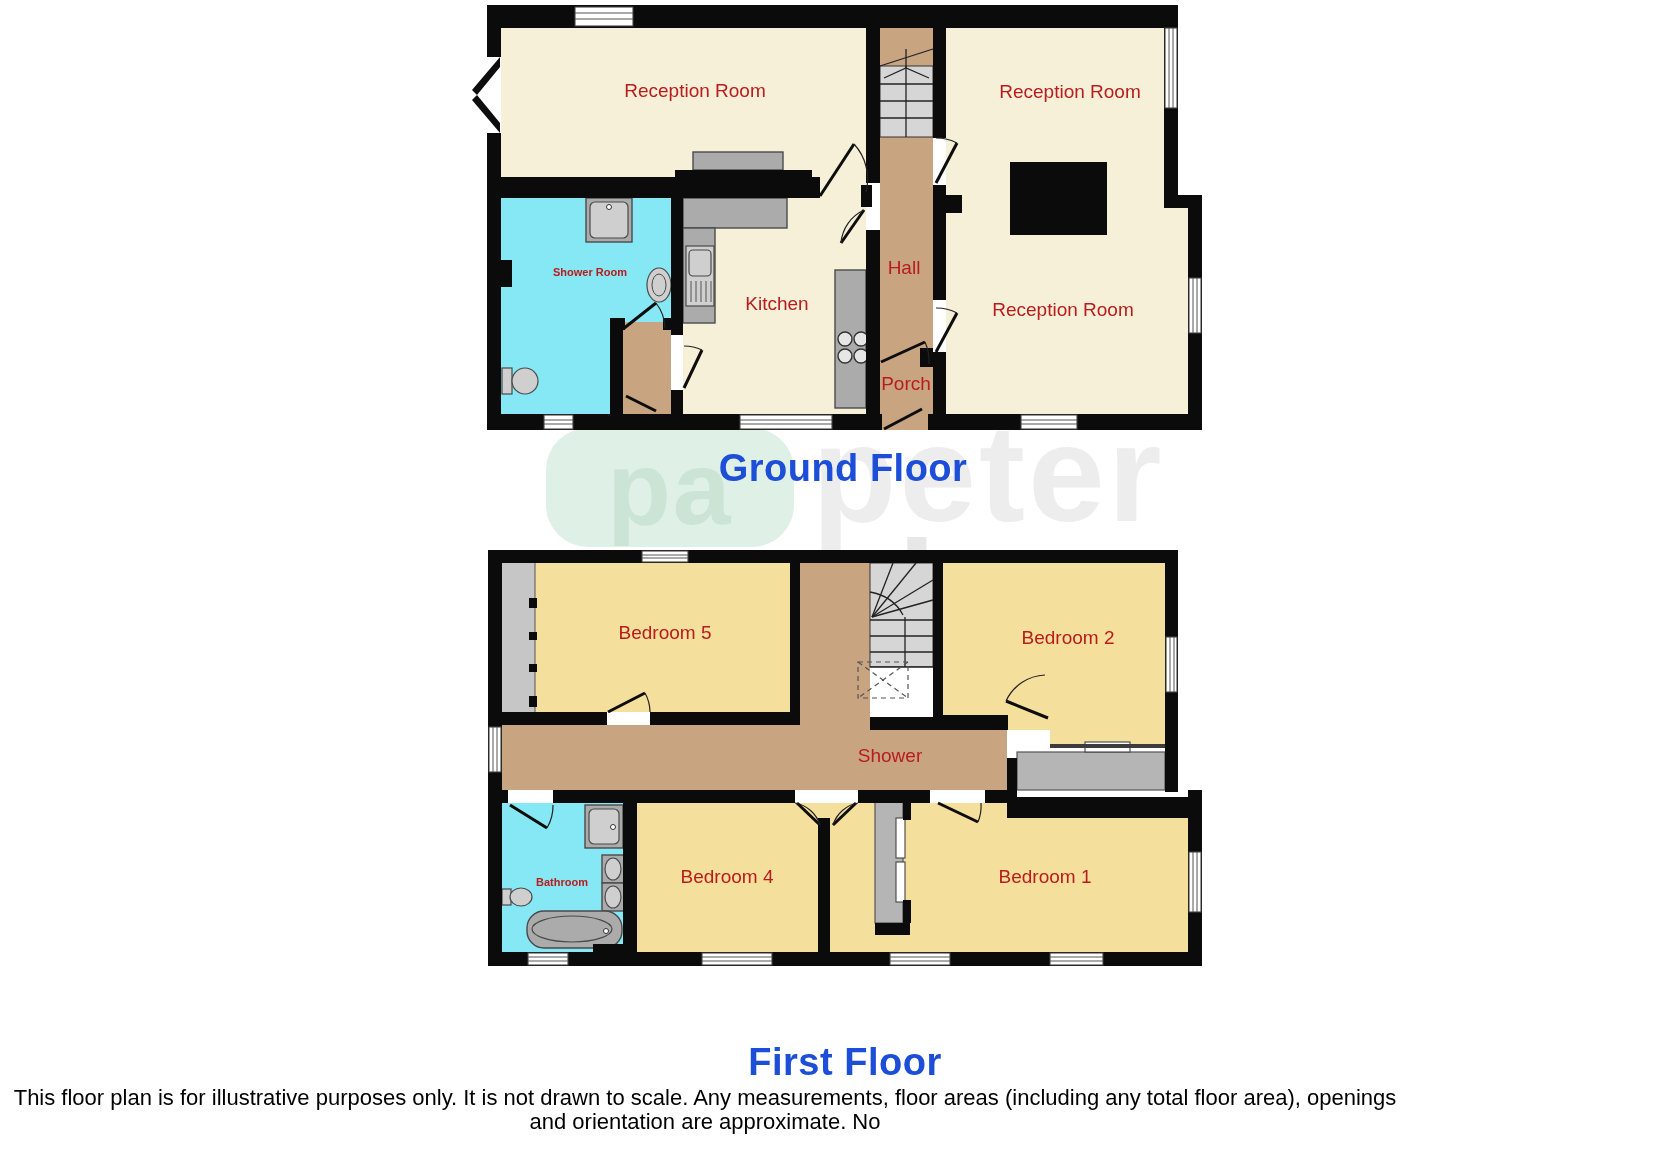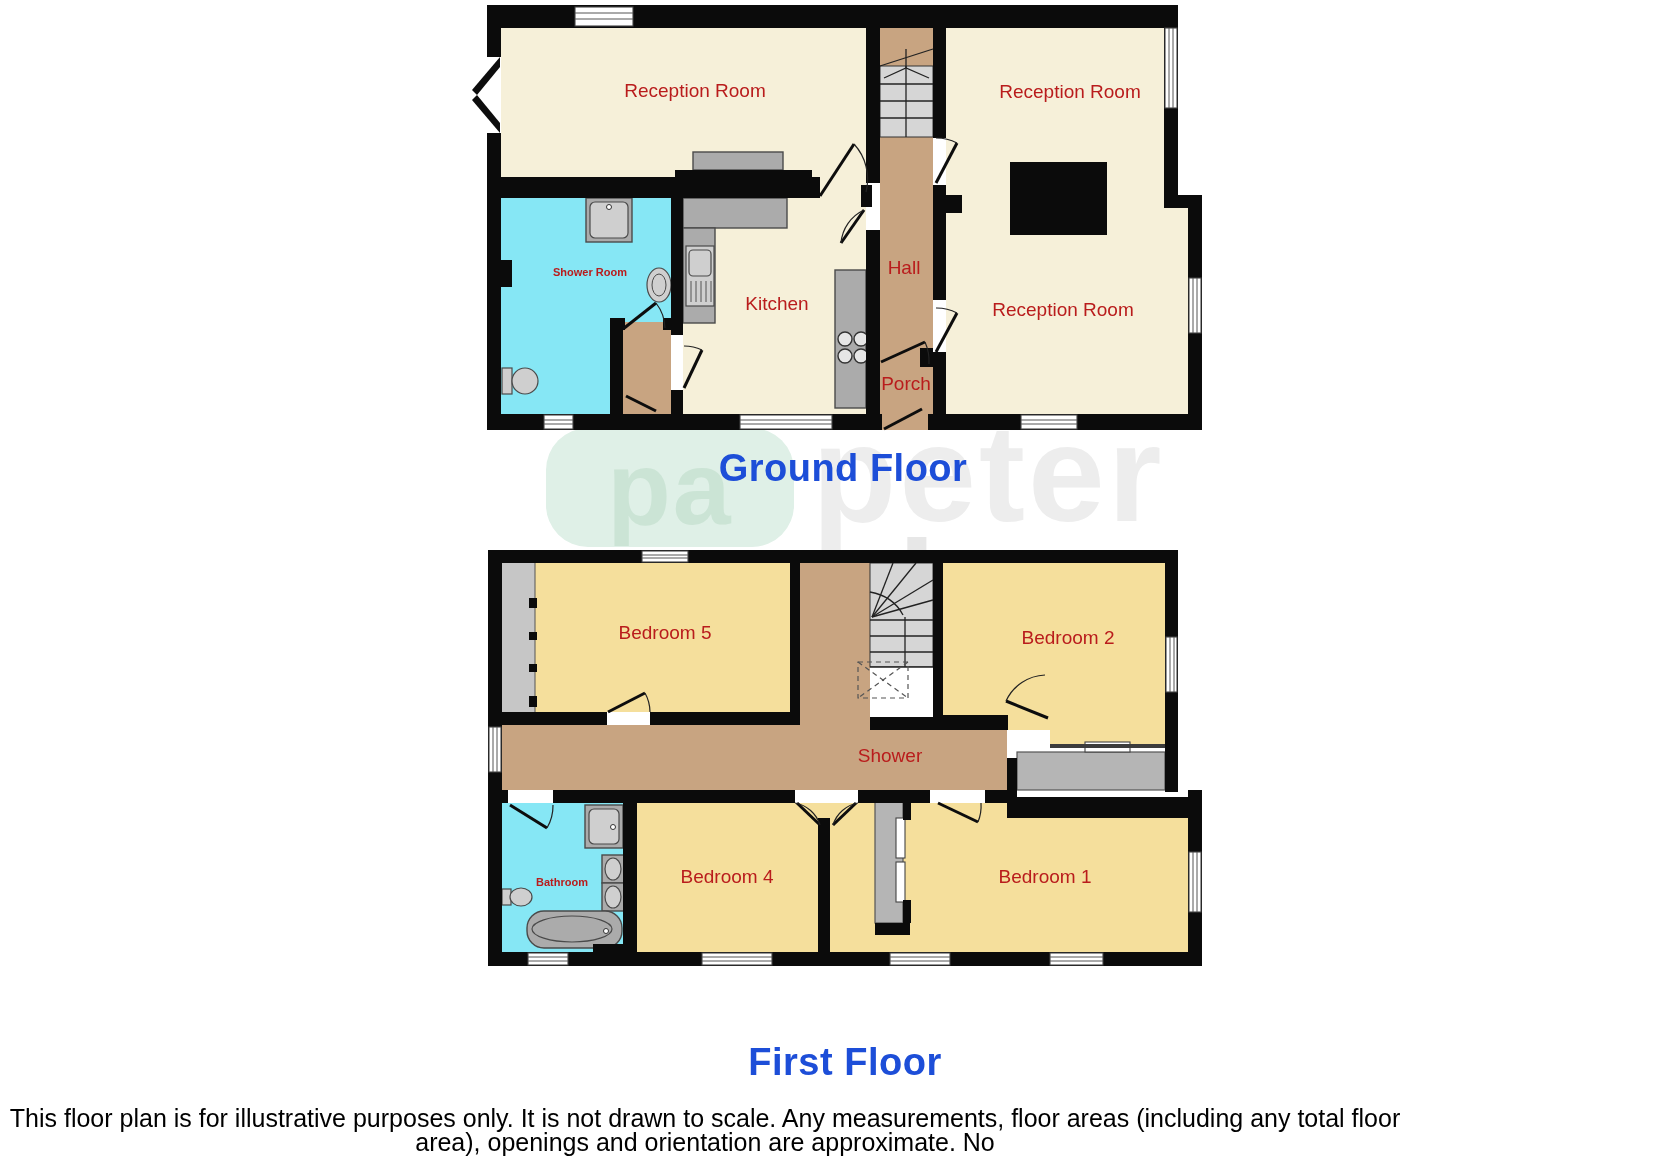--- a/index.html
+++ b/index.html
@@ -31,21 +31,21 @@
   .dash{fill:none;stroke:#555;stroke-width:1.2;stroke-dasharray:5 4;}
   .thinwall{fill:#3c3c3c;}
   
   #labels{position:absolute;inset:0;z-index:2;}
   .room-label{position:absolute;transform:translate(-50%,-50%);font-size:19px;color:#b91c1c;
               white-space:nowrap;}
   .room-label.small{font-size:11px;font-weight:bold;}
   .floor-title{position:absolute;transform:translate(-50%,-50%);font-size:38px;font-weight:bold;
                color:#1d4ed8;white-space:nowrap;letter-spacing:0.5px;}
   #disclaimer{position:absolute;left:0;top:1086px;width:1410px;text-align:center;
-              font-size:25px;line-height:23.5px;color:#000;margin-top:21px;}
+              font-size:22px;line-height:23.5px;color:#000;}
 </style>
 </head>
 <body>
 
 <div id="canvas">
 
   <div id="watermark">
     <div class="wm-blob">
       <span>pa</span>
     </div>

